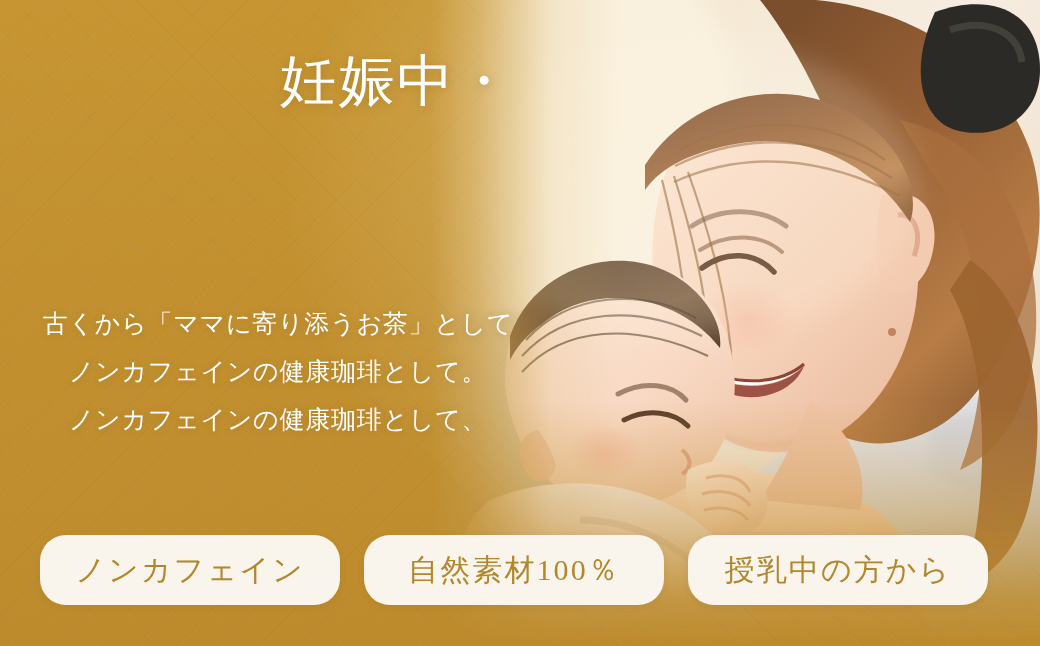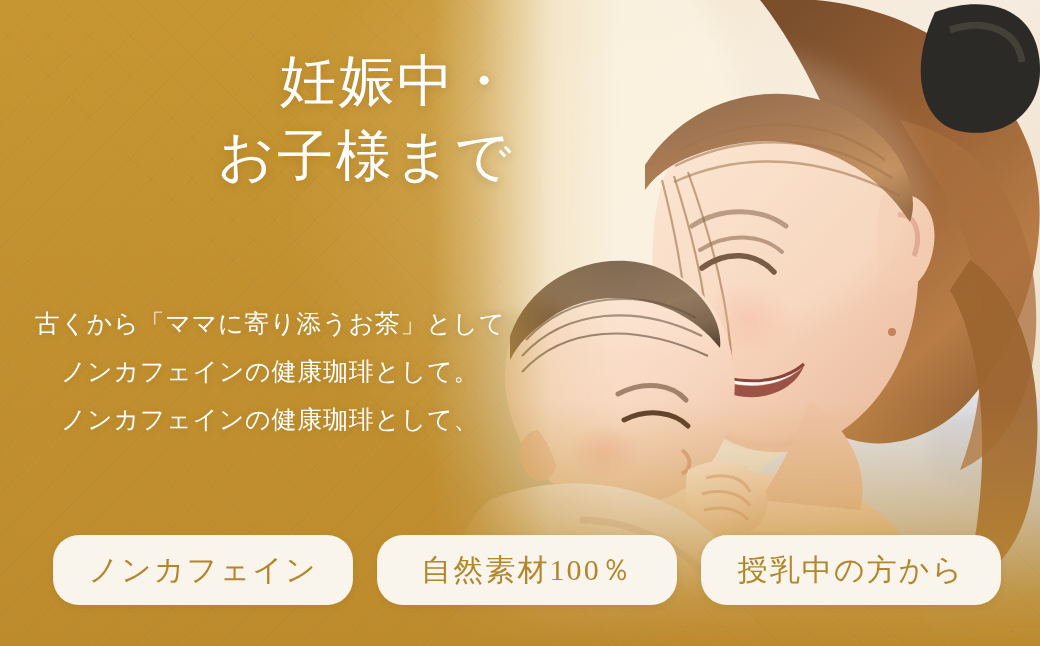--- a/index.html
+++ b/index.html
@@ -108,35 +108,35 @@
     letter-spacing: 0.045em;
     font-weight: 400;
     text-shadow: 0 2px 10px rgba(120,78,12,0.28);
     white-space: nowrap;
   }
   .headline .hl-line { display: block; margin-left: 48px; }
 
   .subcopy {
     position: absolute;
     top: 300px;
-    left: 0;
+    left: 8px;
     width: 540px;
     text-align: center;
     color: #ffffff;
     font-size: 25px;
     line-height: 1.92;
     letter-spacing: 0.03em;
     text-shadow: 0 1px 7px rgba(120,78,12,0.25);
   }
   .subcopy .sc-line { display: block; white-space: nowrap; }
 
   
   .badges {
     position: absolute;
-    left: 53px;
+    left: 40px;
     top: 535px;
     width: 948px;
     display: flex;
     justify-content: space-between;
     align-items: flex-start;
   }
   .badge {
     flex: 0 0 auto;
     width: 300px;
     height: 70px;
@@ -310,21 +310,20 @@
       <path d="M92 552 C 140 536, 196 546, 238 578" stroke="#f2e6e6" stroke-width="6" fill="none" opacity="0.9"></path>
 
       <ellipse cx="260" cy="190" rx="230" ry="150" fill="#fff6e2" opacity="0.18" filter="url(#soft12)"></ellipse>
     </svg>
   </div>
 
   <div class="text-col">
 
     <div class="headline">
       <span class="hl-line">妊娠中・</span>
-      <span class="hl-line">お子様まで</span>
     </div>
 
     <div class="subcopy">
       <span class="sc-line">古くから「ママに寄り添うお茶」として</span>
       <span class="sc-line">ノンカフェインの健康珈琲として。</span>
       <span class="sc-line">ノンカフェインの健康珈琲として、</span>
     </div>
 
   </div>
 

